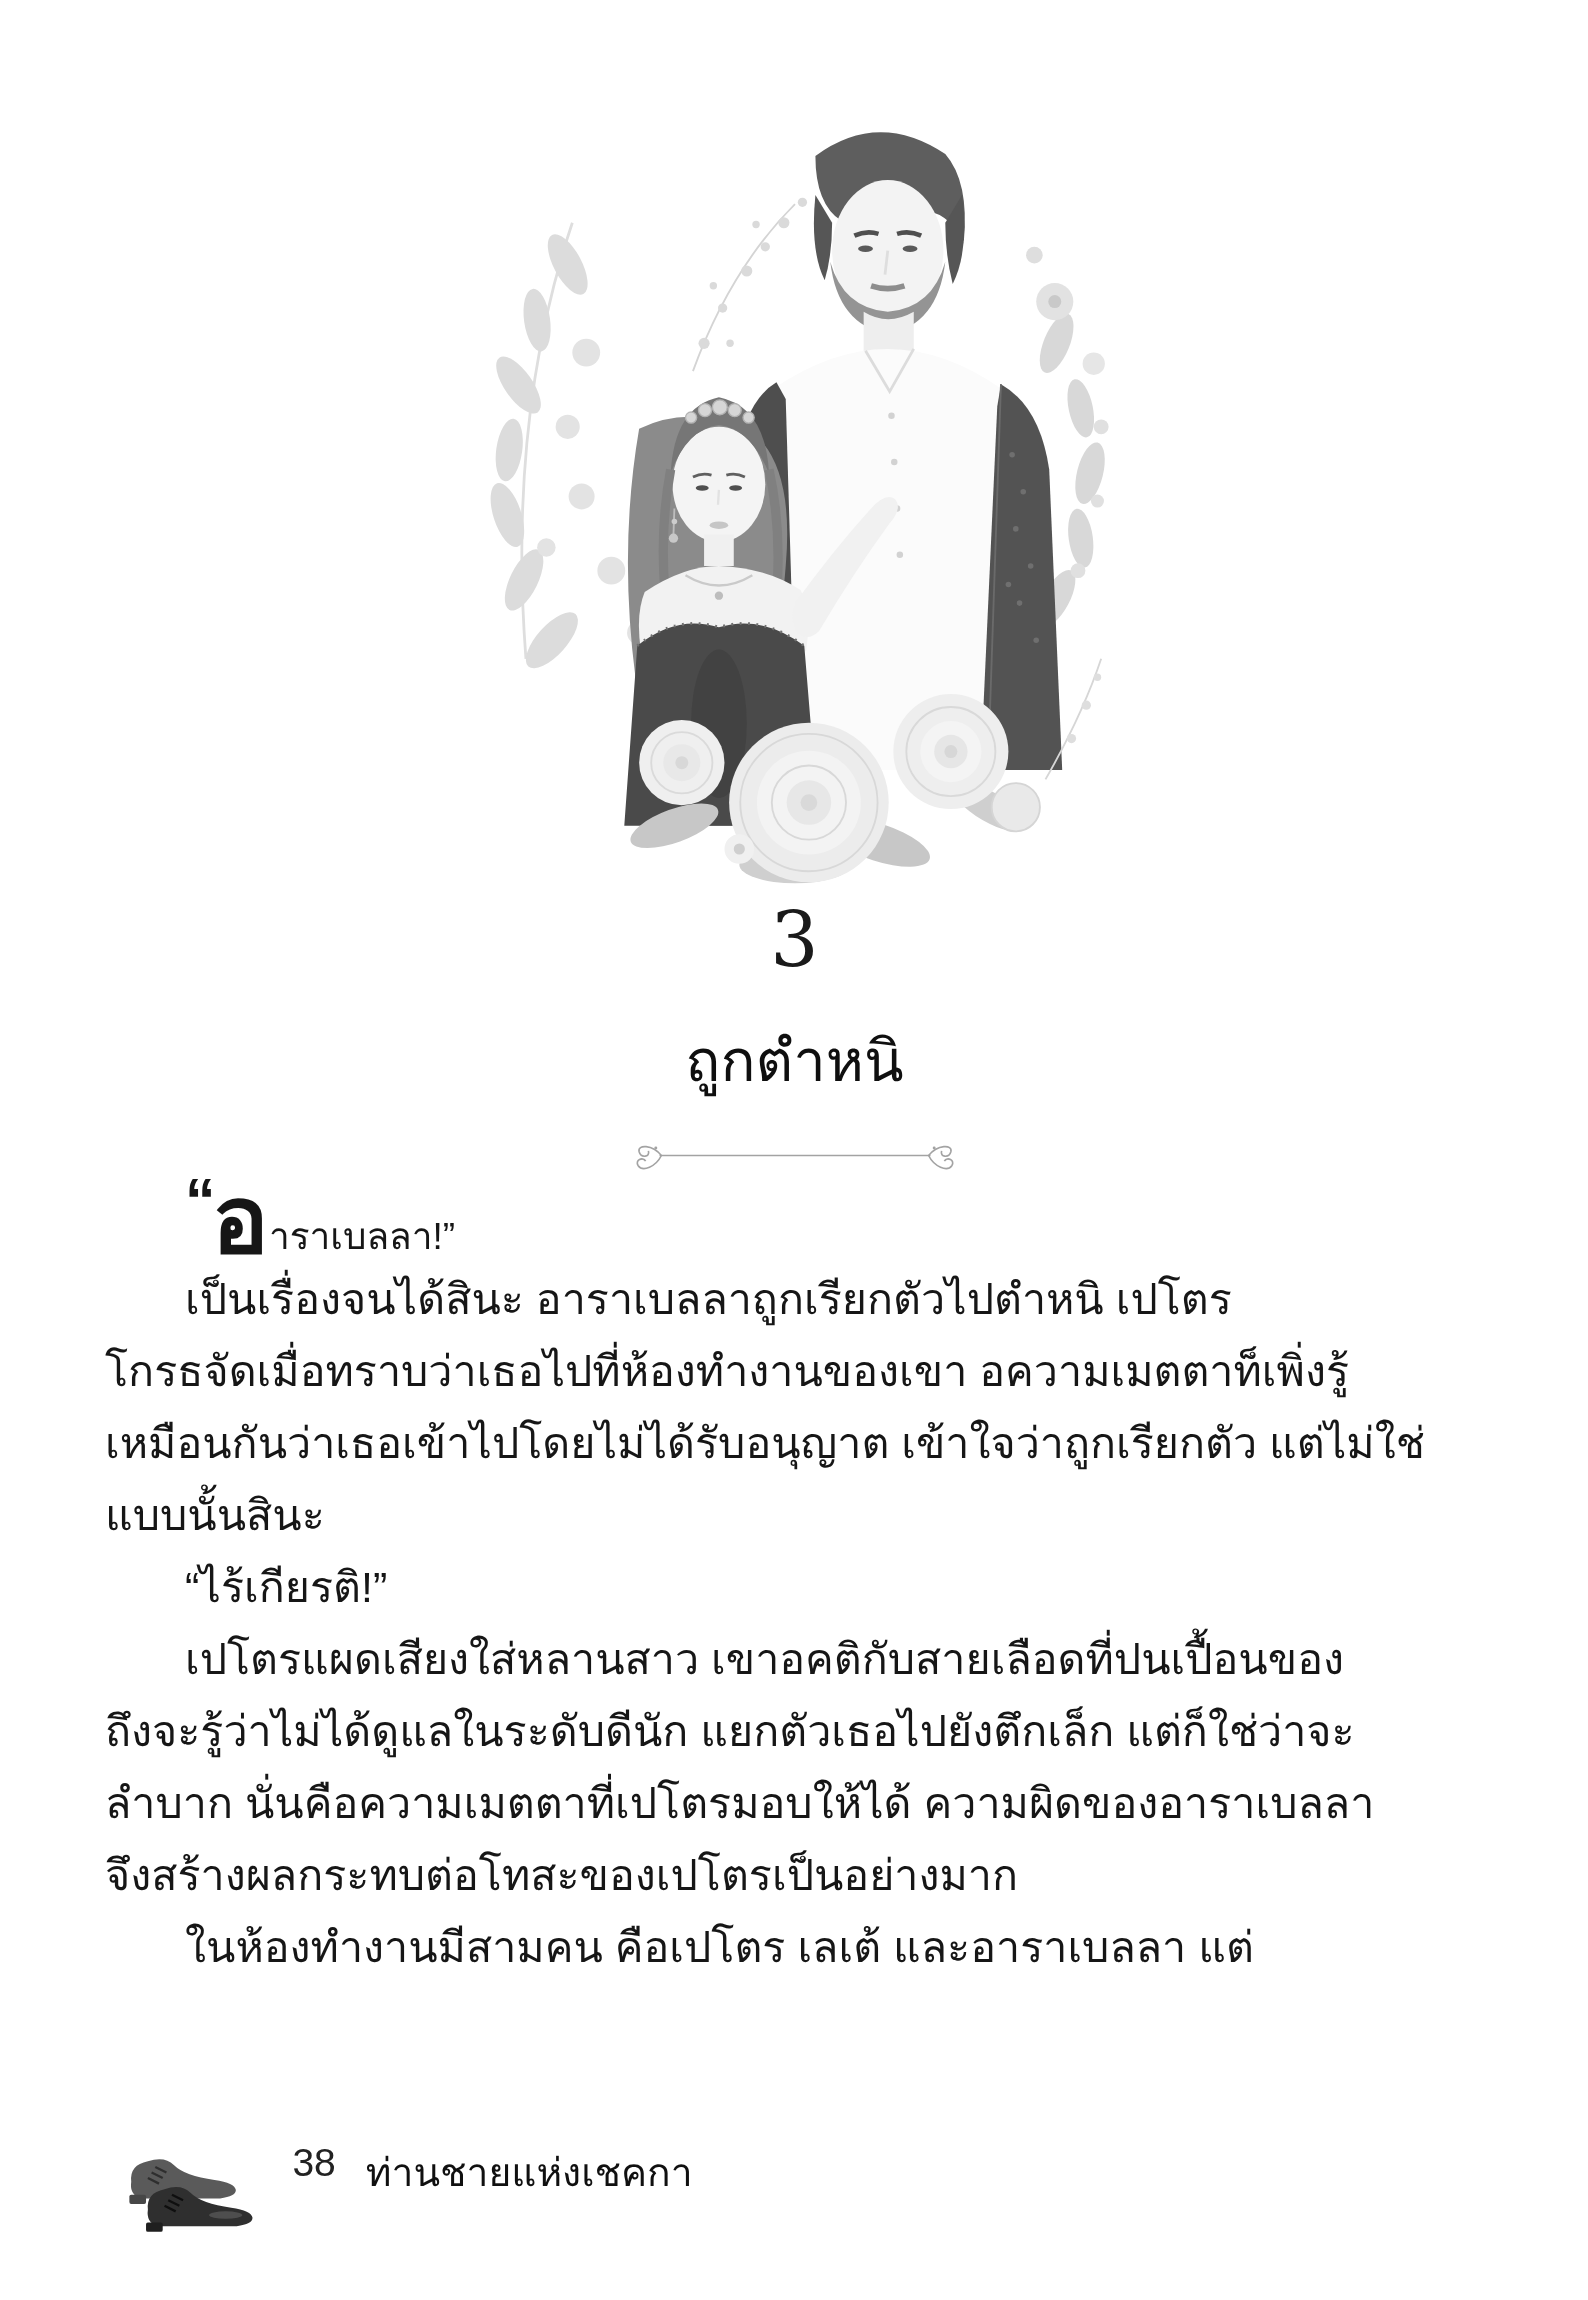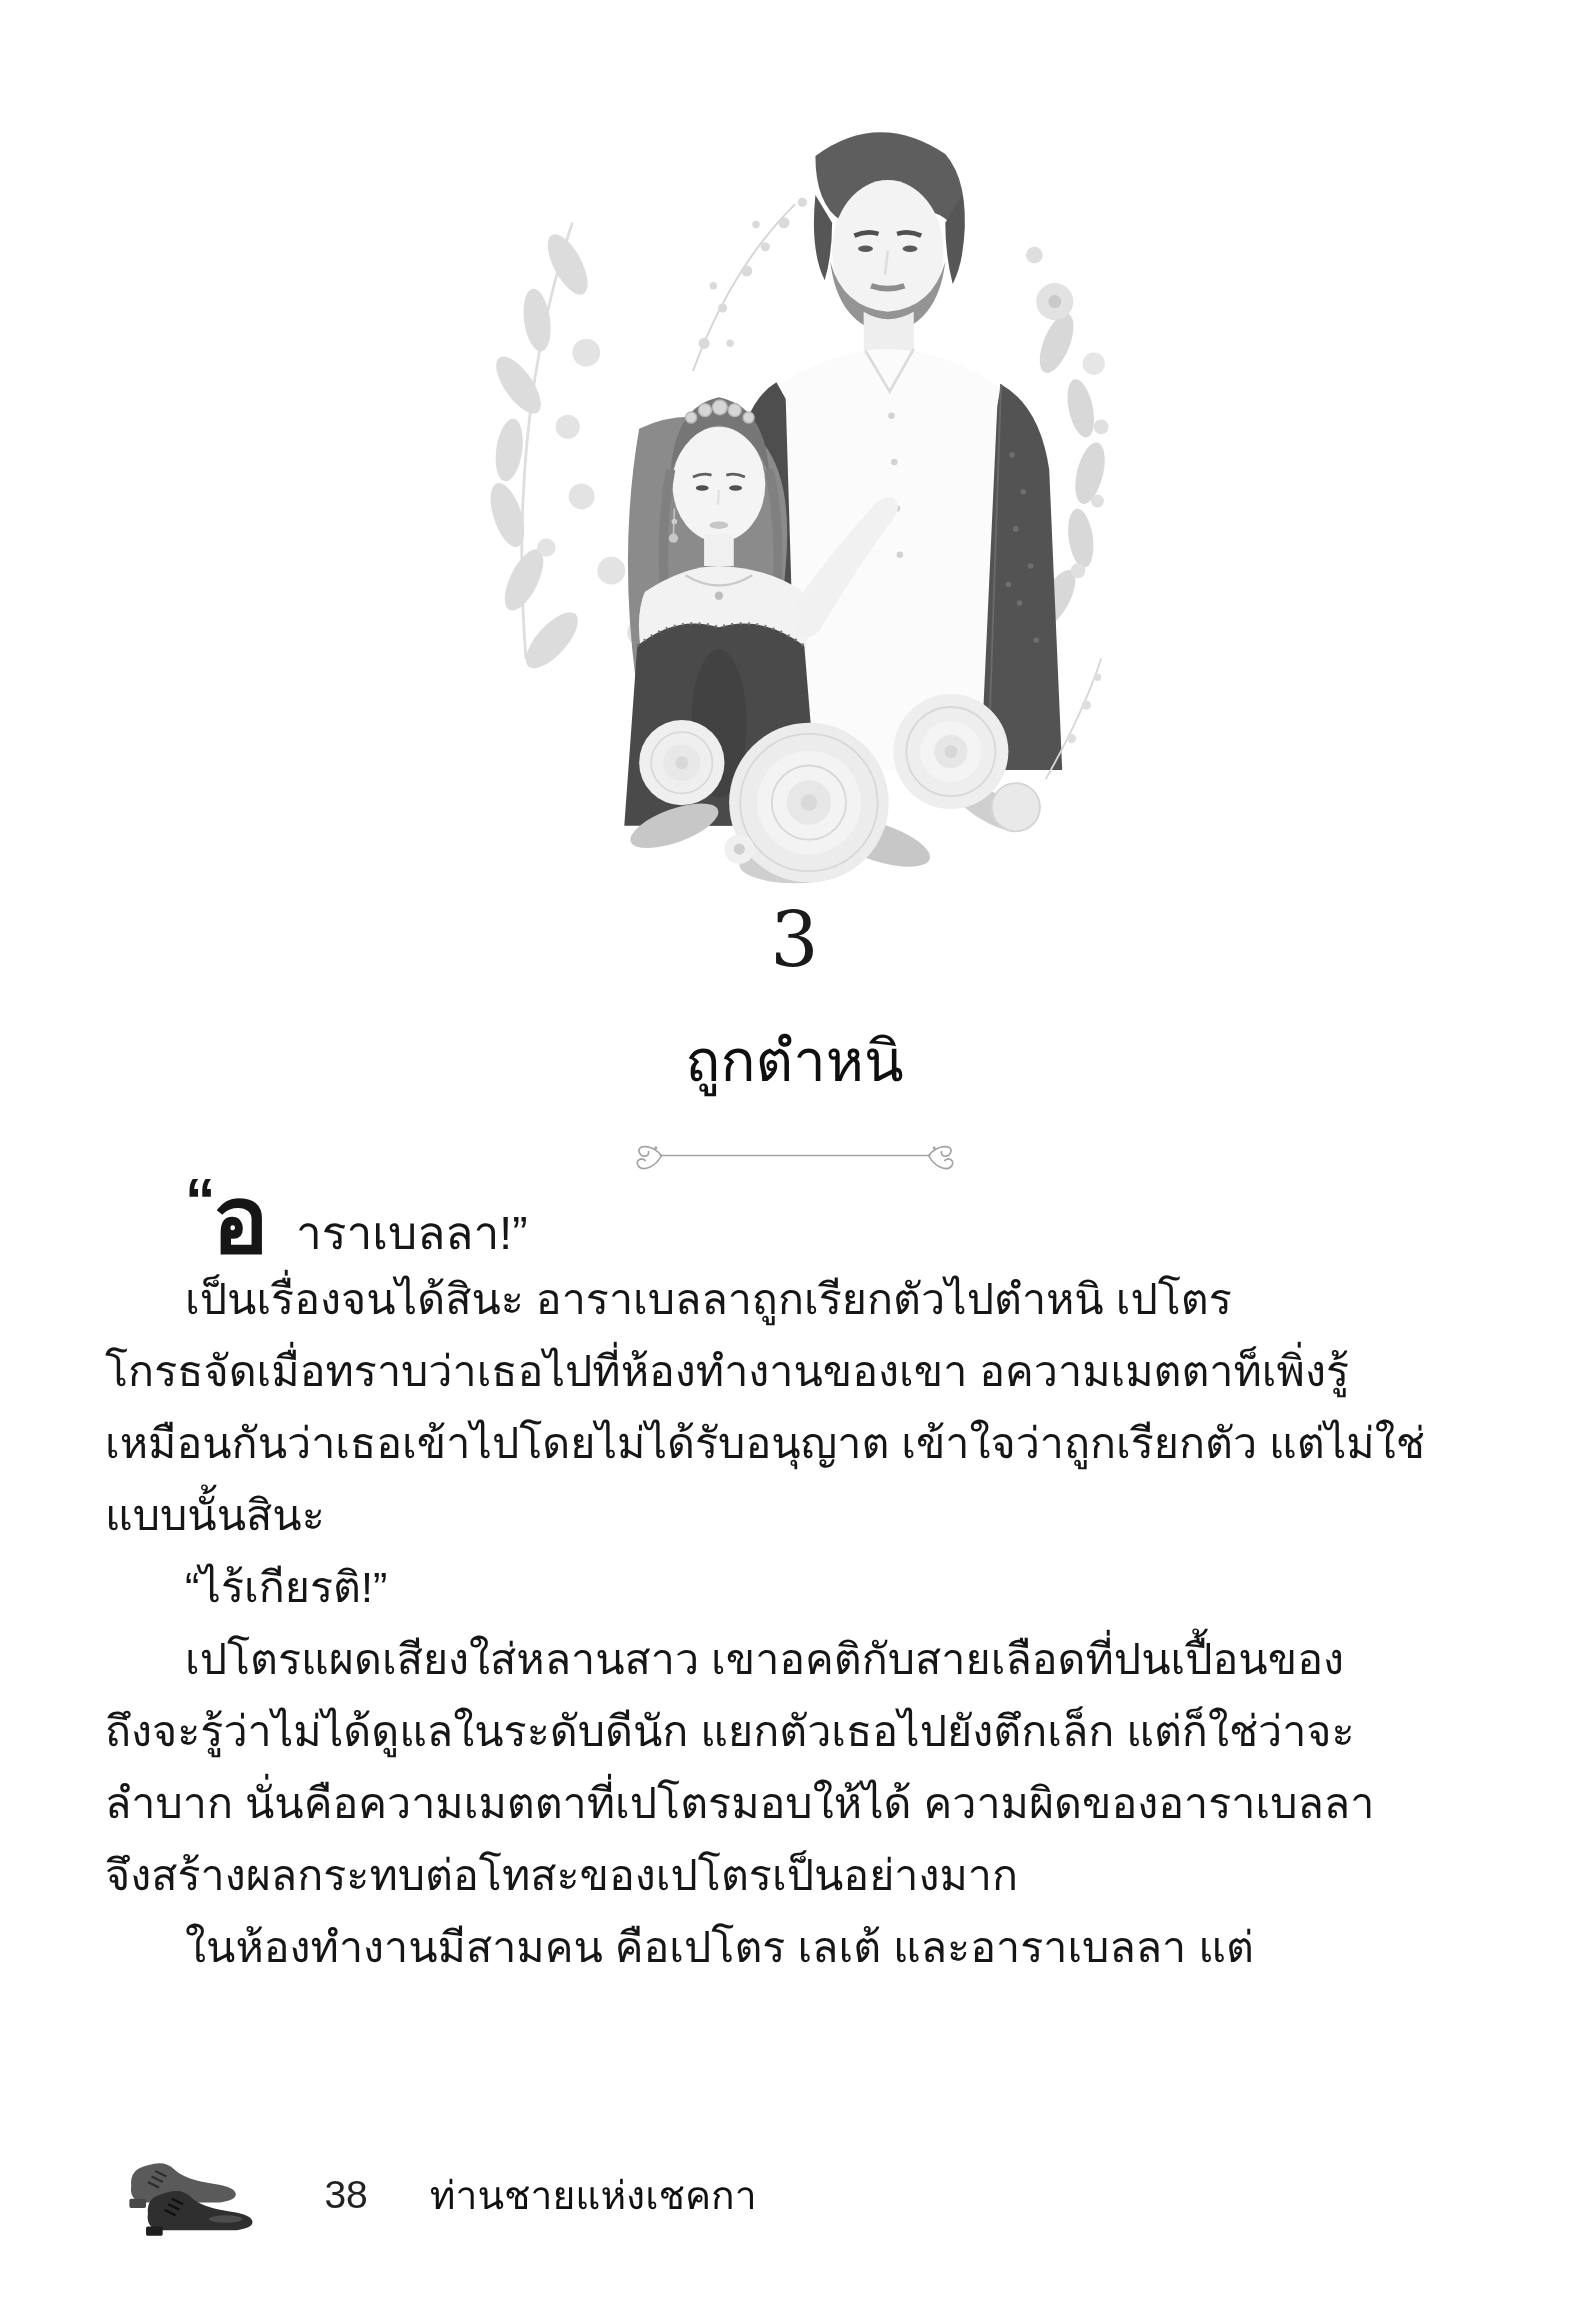--- a/index.html
+++ b/index.html
@@ -30,26 +30,26 @@
     position:absolute;top:1135px;left:50%;transform:translateX(-50%);
     width:334px;height:41px;
   }
   .body-text{
     position:absolute;top:1165px;left:105px;right:102px;
     font-size:43px;color:#161616;
   }
   .drop-line{height:98px;padding-left:80px;white-space:nowrap;}
   .quote-big{font-weight:800;font-size:61px;vertical-align:28px;letter-spacing:-3.7px;}
   .dropcap{font-weight:800;font-size:95px;line-height:.9;vertical-align:-3.7px;}
-  .drop-rest{font-size:46px;margin-left:27px;}
+  .drop-rest{font-size:37px;}
   .body-line{height:72px;line-height:72px;white-space:nowrap;}
   .body-line.indent{padding-left:80px;}
   .footer{
     position:absolute;left:96px;top:2141px;height:108px;
-    display:flex;align-items:center;gap:32px;
+    display:flex;
   }
   .shoe-icon{width:176px;height:100px;margin-right:20.4px;flex:0 0 auto;}
   .page-number{font-size:39px;color:#222;margin-right:30px;}
   .book-title{font-size:39px;font-weight:400;color:#101010;}
 </style>
 </head>
 <body>
 
 <div class="page">
 

